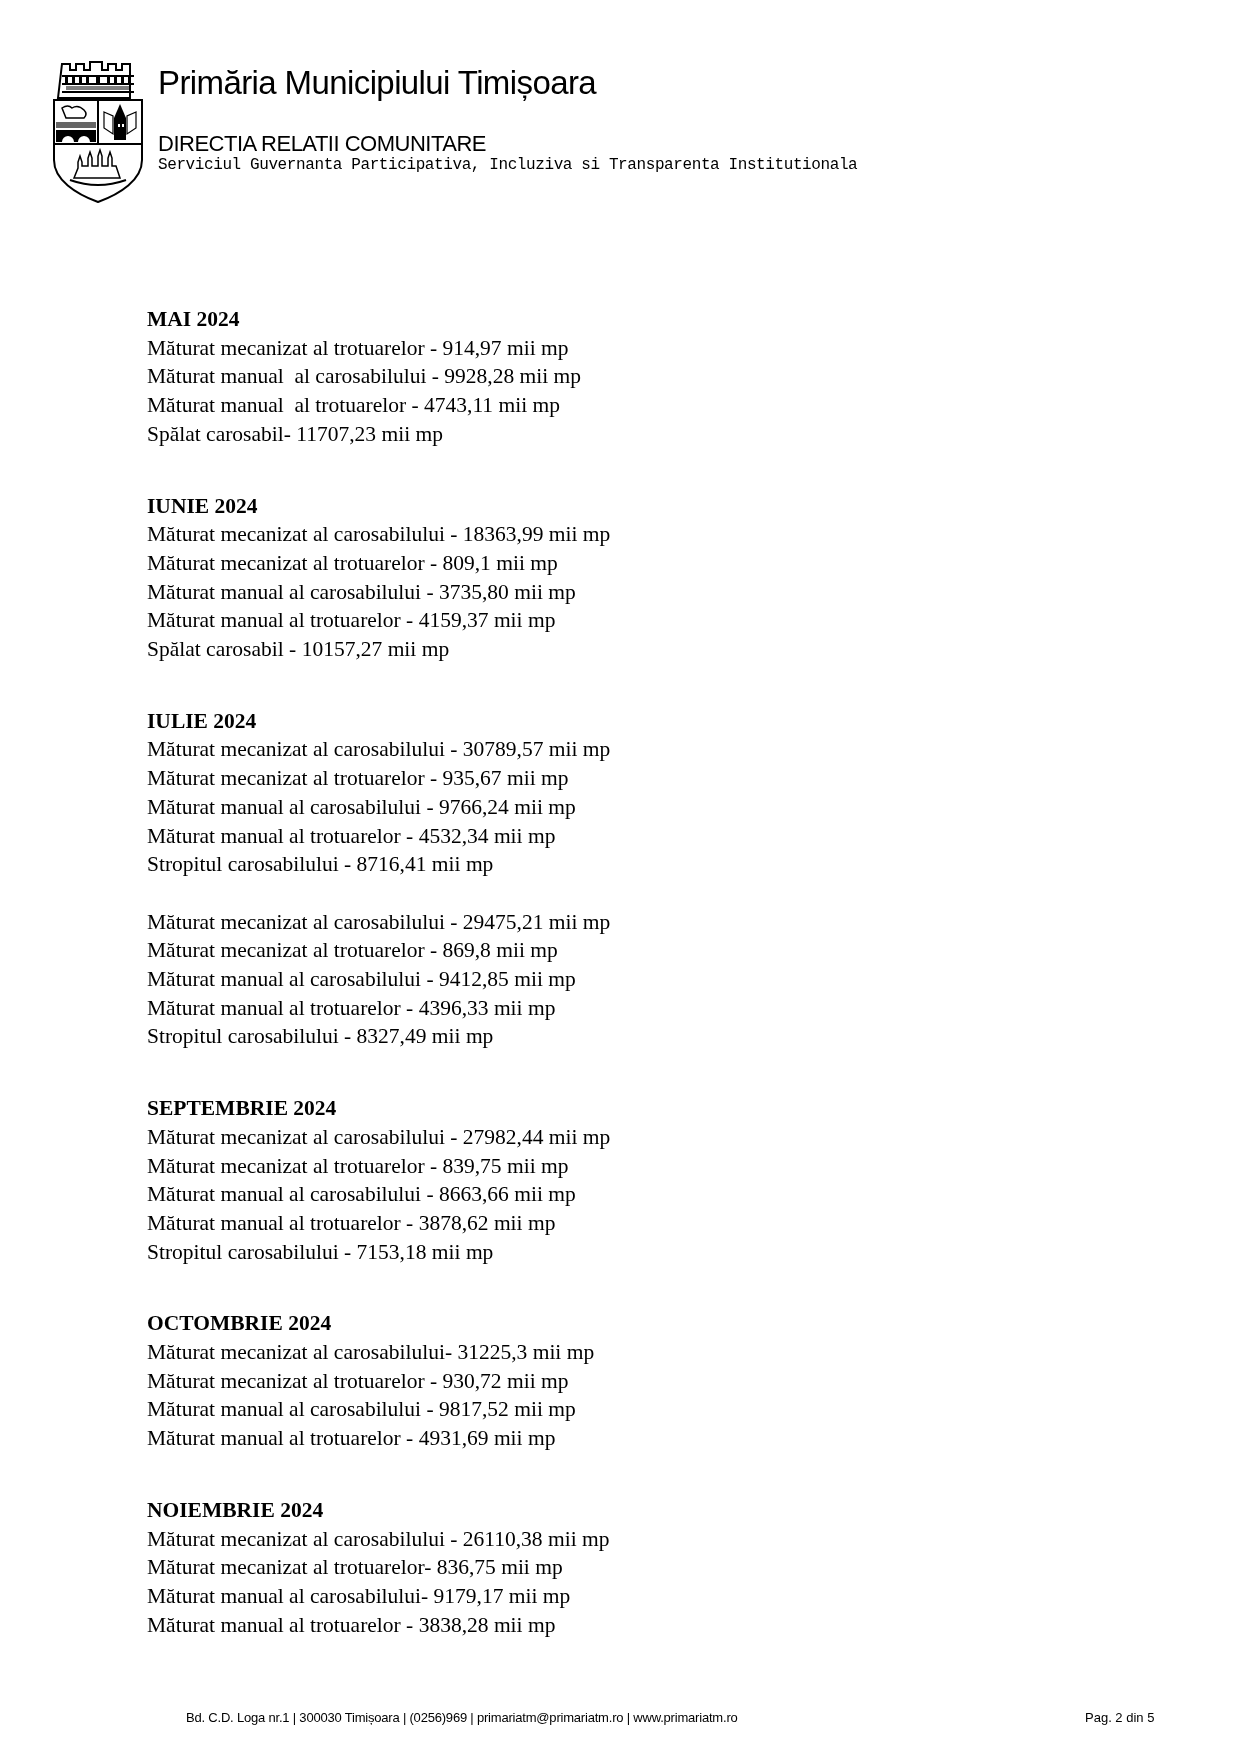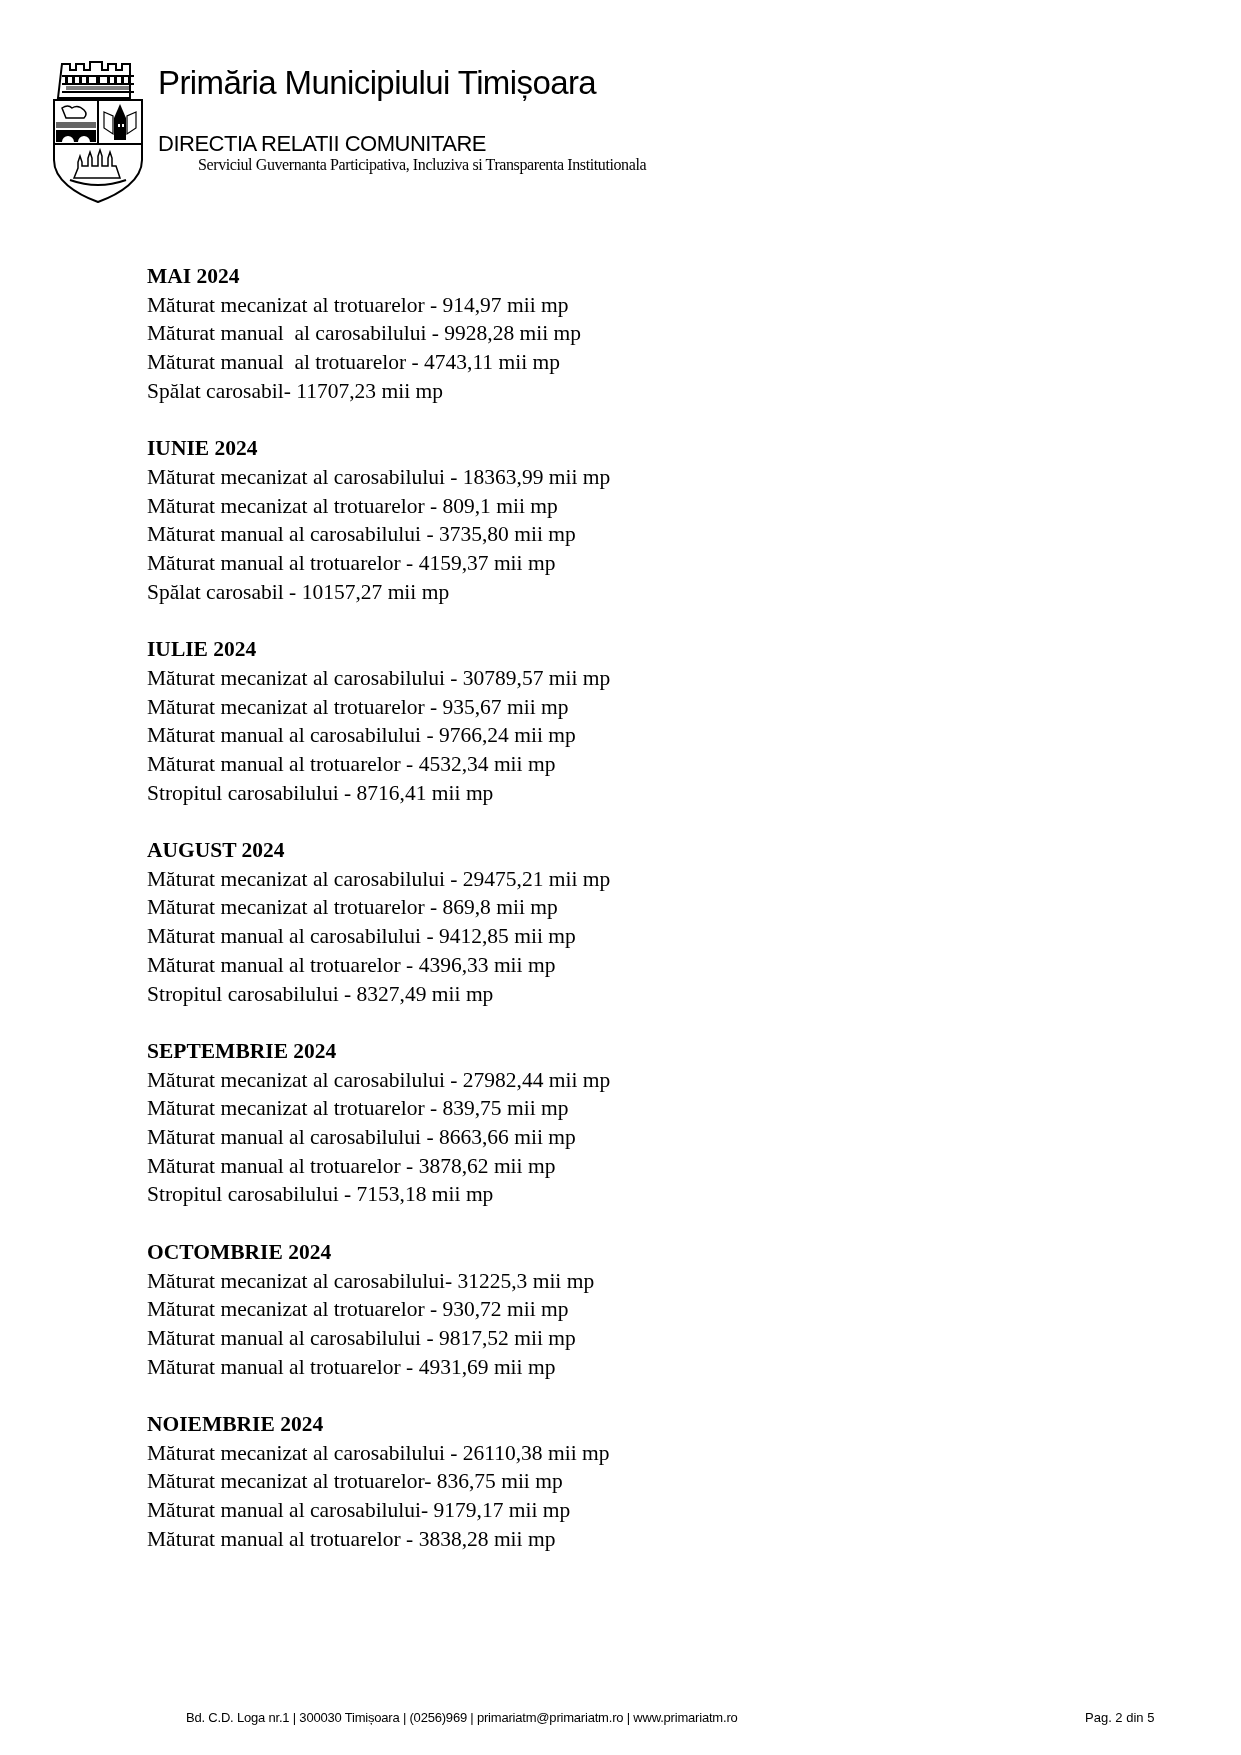--- a/index.html
+++ b/index.html
@@ -1,23 +1,23 @@
 <!DOCTYPE html>
 <html><head>
   <meta charset="utf-8">
   <style>
     html, body { margin: 0; padding: 0; background: #ffffff; }
     body { width: 1241px; height: 1755px; position: relative; overflow: hidden; color: #000; }
     .logo { position: absolute; left: 52px; top: 56px; width: 92px; height: 148px; }
     .hdr-title { position: absolute; left: 158px; top: 64px; font-family: "Liberation Sans", sans-serif; font-size: 33px; letter-spacing: -0.6px; white-space: nowrap; }
     .hdr-dept { position: absolute; left: 158px; top: 131px; font-family: "Liberation Sans", sans-serif; font-size: 22px; letter-spacing: -0.5px; white-space: nowrap; }
-    .hdr-svc { position: absolute; left: 158px; top: 156px; font-family: Liberation Serif, serif; font-size: 16px; letter-spacing: -0.4px; white-space: nowrap; margin-left: 40px; }
+    .hdr-svc { position: absolute; left: 158px; top: 156px; font-family: Liberation Mono, monospace; font-size: 16px; letter-spacing: -0.4px; white-space: nowrap; }
     .content { position: absolute; left: 147px; top: 262px; font-family: "Liberation Serif", serif; font-size: 21.5px; line-height: 28.7px; }
     .section { margin-bottom: 28.7px; }
-    .section-title { font-weight: bold; }
+    .section-title { font-weight: bold; margin-top: 43px; }
     .entry { white-space: pre; }
     .footer-addr { position: absolute; left: 186px; top: 1710px; font-family: "Liberation Sans", sans-serif; font-size: 13px; letter-spacing: -0.2px; white-space: nowrap; }
     .footer-page { position: absolute; left: 1085px; top: 1710px; font-family: "Liberation Sans", sans-serif; font-size: 13px; white-space: nowrap; }
   </style>
 </head>
 <body>
 
 <div class="logo">
   <svg width="92" height="148" viewBox="0 0 92 148" xmlns="http://www.w3.org/2000/svg">
 
@@ -81,21 +81,20 @@
   </div>
   <div class="section">
     <div class="section-title">IULIE 2024</div>
     <div class="entry">Măturat mecanizat al carosabilului - 30789,57 mii mp</div>
     <div class="entry">Măturat mecanizat al trotuarelor - 935,67 mii mp</div>
     <div class="entry">Măturat manual al carosabilului - 9766,24 mii mp</div>
     <div class="entry">Măturat manual al trotuarelor - 4532,34 mii mp</div>
     <div class="entry">Stropitul carosabilului - 8716,41 mii mp</div>
   </div>
   <div class="section">
-    <div class="section-title">AUGUST 2024</div>
     <div class="entry">Măturat mecanizat al carosabilului - 29475,21 mii mp</div>
     <div class="entry">Măturat mecanizat al trotuarelor - 869,8 mii mp</div>
     <div class="entry">Măturat manual al carosabilului - 9412,85 mii mp</div>
     <div class="entry">Măturat manual al trotuarelor - 4396,33 mii mp</div>
     <div class="entry">Stropitul carosabilului - 8327,49 mii mp</div>
   </div>
   <div class="section">
     <div class="section-title">SEPTEMBRIE 2024</div>
     <div class="entry">Măturat mecanizat al carosabilului - 27982,44 mii mp</div>
     <div class="entry">Măturat mecanizat al trotuarelor - 839,75 mii mp</div>

